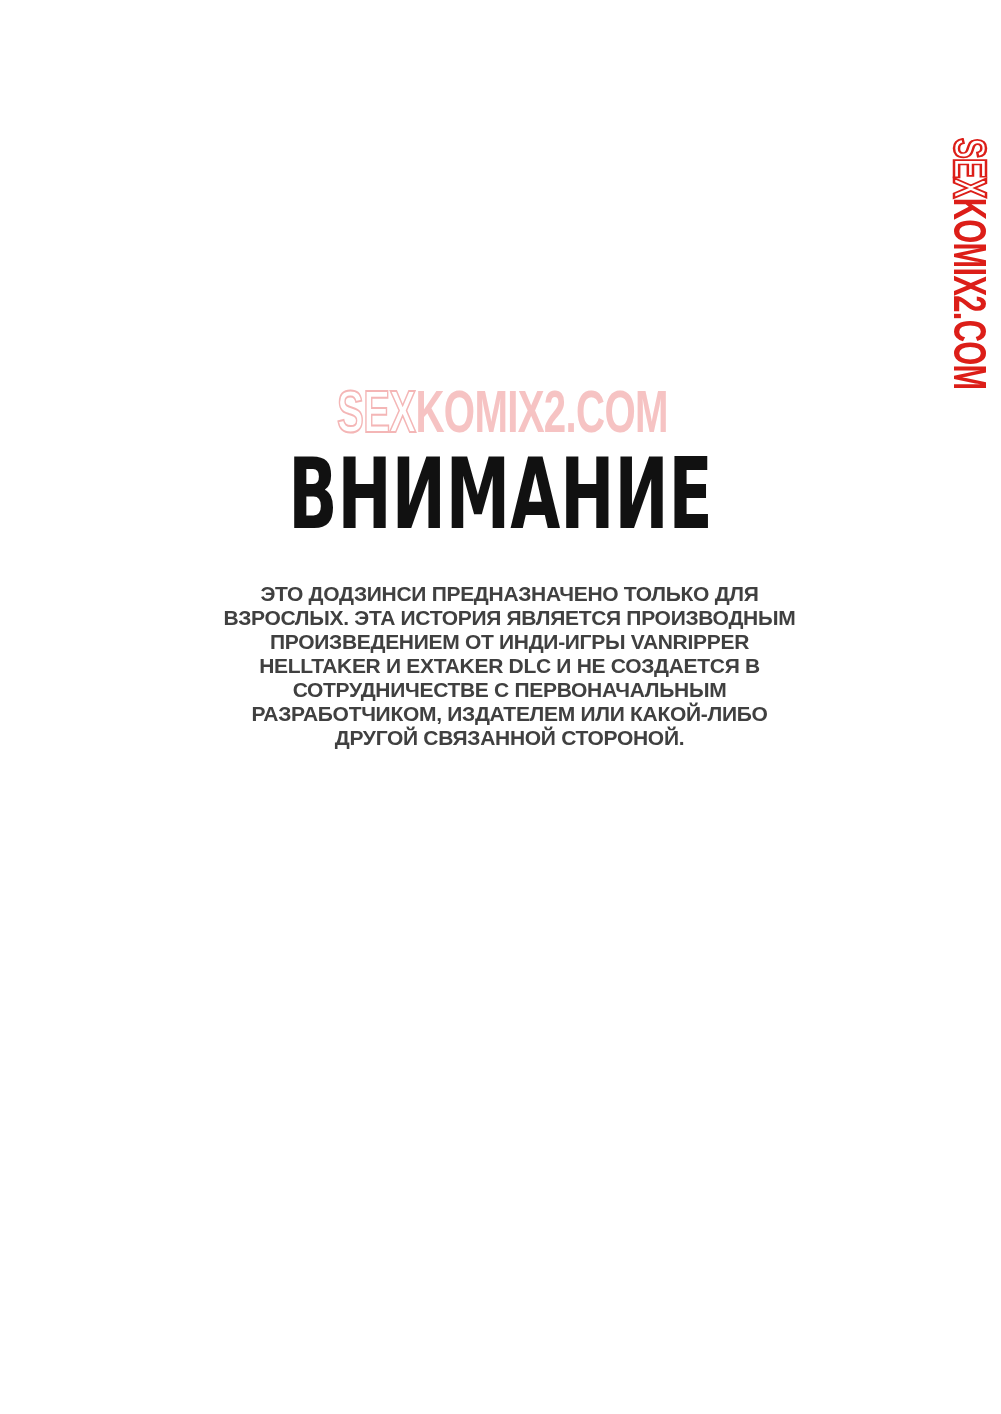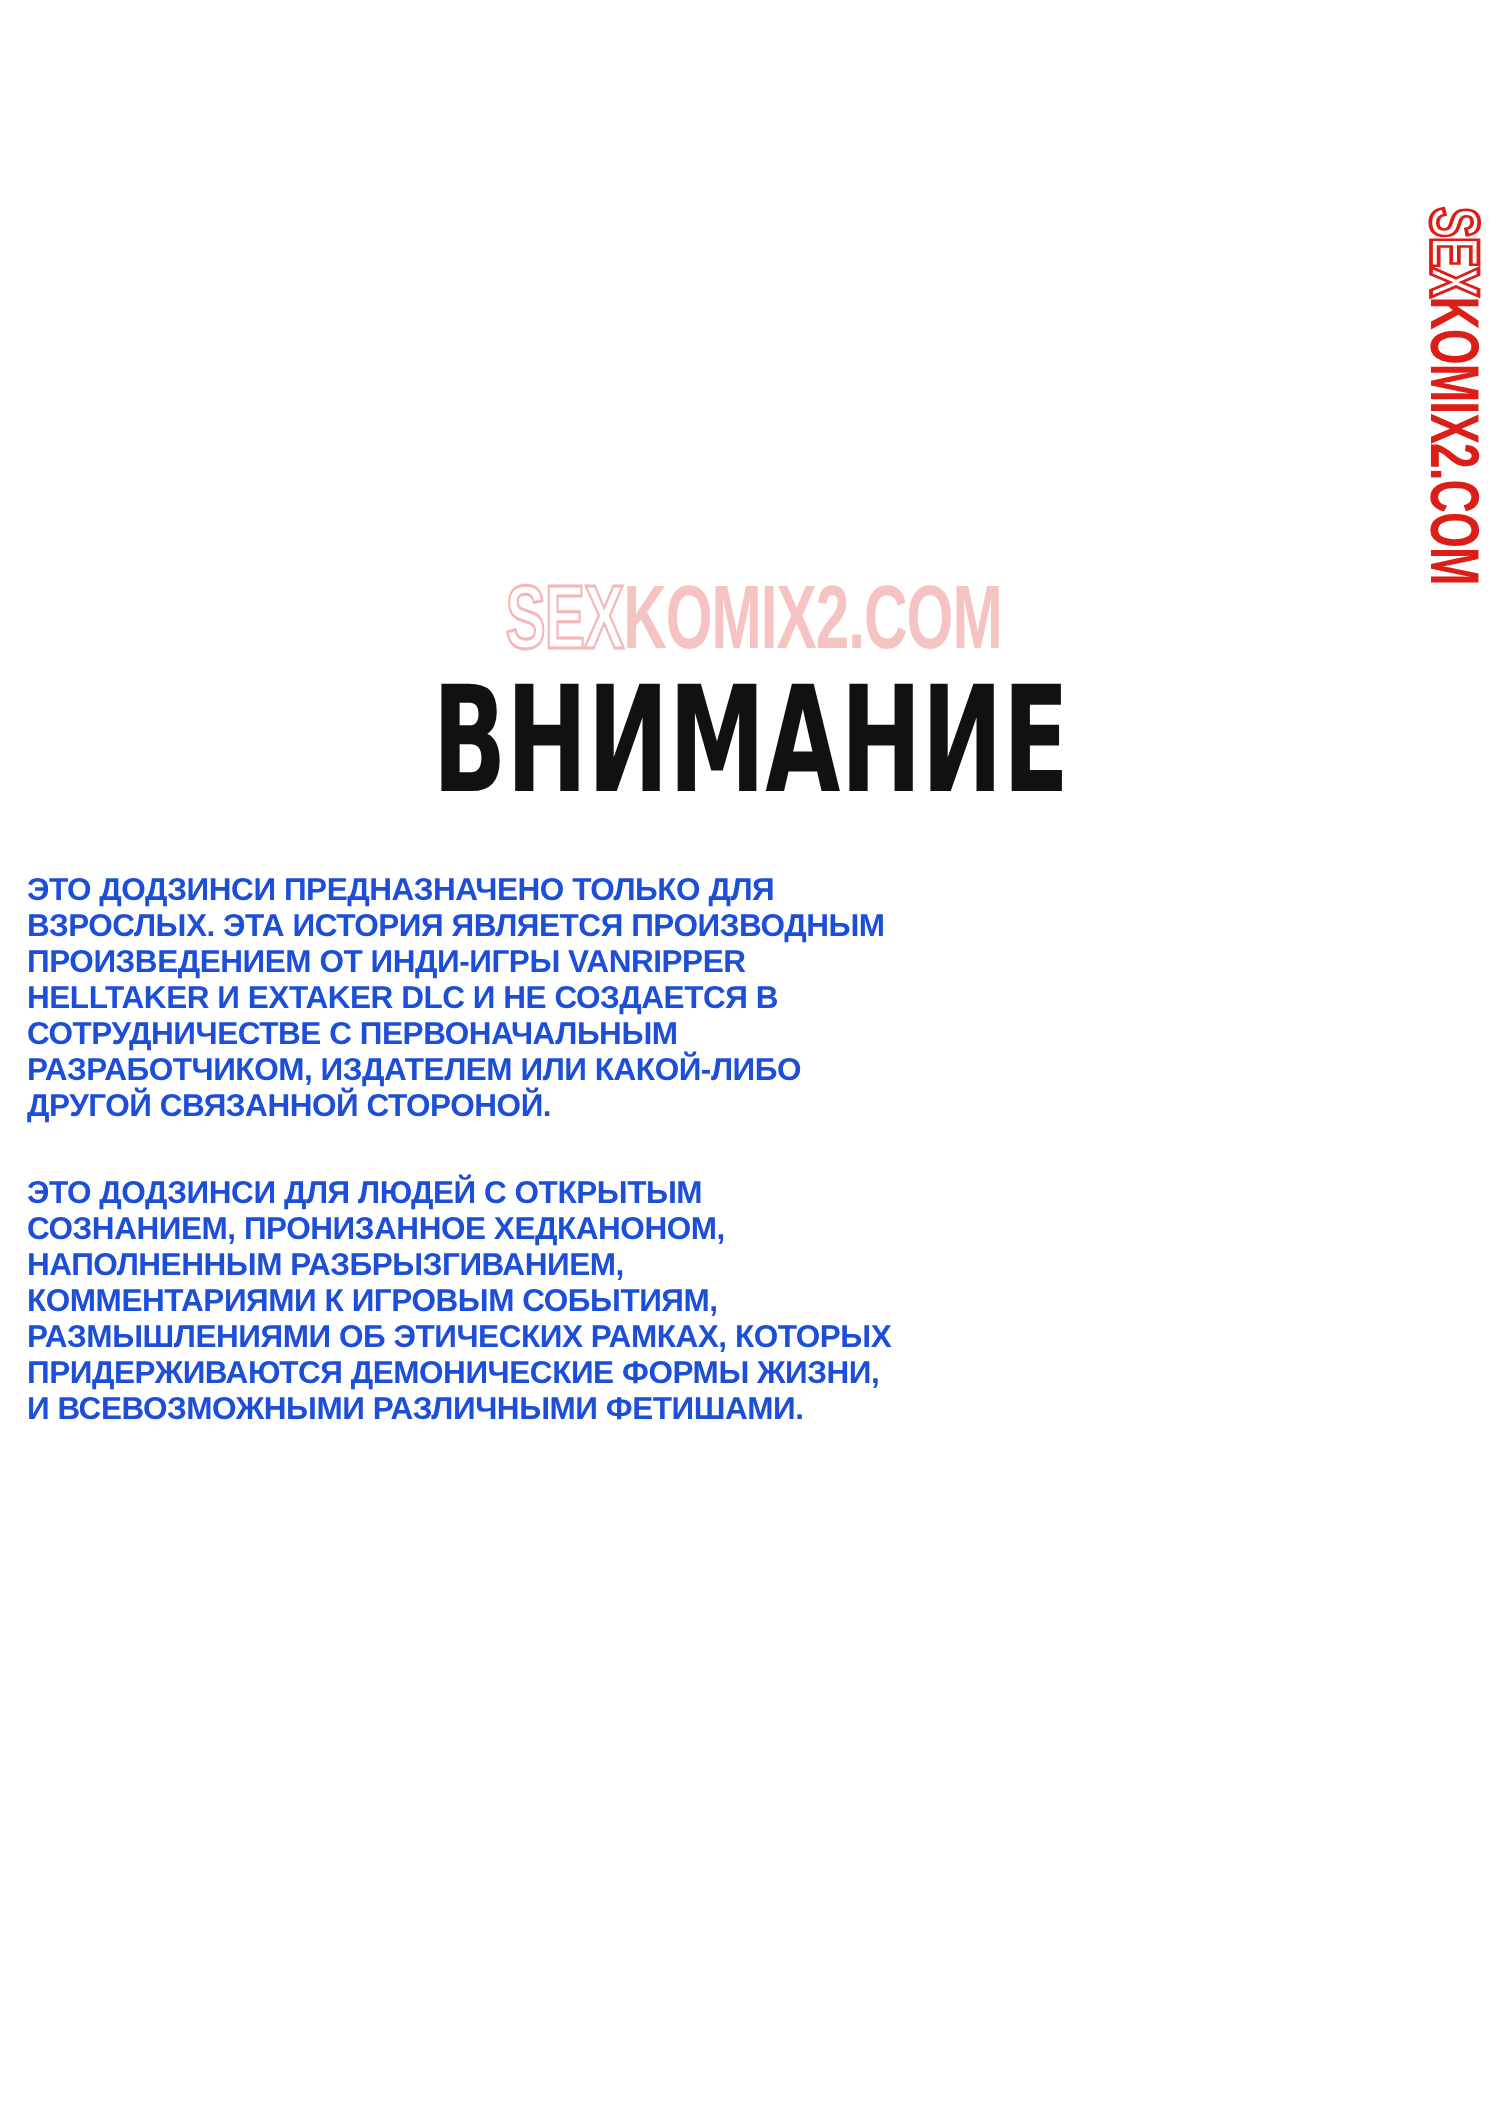--- a/index.html
+++ b/index.html
@@ -70,22 +70,22 @@
     transform-origin: center top;
     white-space: nowrap;
   }
 
   
   .text-block {
     position: absolute;
     top: 582px;
     left: 18px;
     right: 0;
-    text-align: left;
-    color: #1d4ed8;
+    text-align: center;
+    color: #404040;
   }
   .para {
     margin: 0 0 34px 0;
     font-size: 21px;
     font-weight: bold;
     line-height: 24px;
     letter-spacing: -0.3px;
     white-space: pre-line;
   }
 </style>
@@ -101,22 +101,15 @@
   <h1 class="title">ВНИМАНИЕ</h1>
 
   <div class="text-block">
     <p class="para">ЭТО ДОДЗИНСИ ПРЕДНАЗНАЧЕНО ТОЛЬКО ДЛЯ
 ВЗРОСЛЫХ. ЭТА ИСТОРИЯ ЯВЛЯЕТСЯ ПРОИЗВОДНЫМ
 ПРОИЗВЕДЕНИЕМ ОТ ИНДИ-ИГРЫ VANRIPPER
 HELLTAKER И EXTAKER DLC И НЕ СОЗДАЕТСЯ В
 СОТРУДНИЧЕСТВЕ С ПЕРВОНАЧАЛЬНЫМ
 РАЗРАБОТЧИКОМ, ИЗДАТЕЛЕМ ИЛИ КАКОЙ-ЛИБО
 ДРУГОЙ СВЯЗАННОЙ СТОРОНОЙ.</p>
-    <p class="para">ЭТО ДОДЗИНСИ ДЛЯ ЛЮДЕЙ С ОТКРЫТЫМ
-СОЗНАНИЕМ, ПРОНИЗАННОЕ ХЕДКАНОНОМ,
-НАПОЛНЕННЫМ РАЗБРЫЗГИВАНИЕМ,
-КОММЕНТАРИЯМИ К ИГРОВЫМ СОБЫТИЯМ,
-РАЗМЫШЛЕНИЯМИ ОБ ЭТИЧЕСКИХ РАМКАХ, КОТОРЫХ
-ПРИДЕРЖИВАЮТСЯ ДЕМОНИЧЕСКИЕ ФОРМЫ ЖИЗНИ,
-И ВСЕВОЗМОЖНЫМИ РАЗЛИЧНЫМИ ФЕТИШАМИ.</p>
   </div>
 
 </div>
 
 </body></html>

